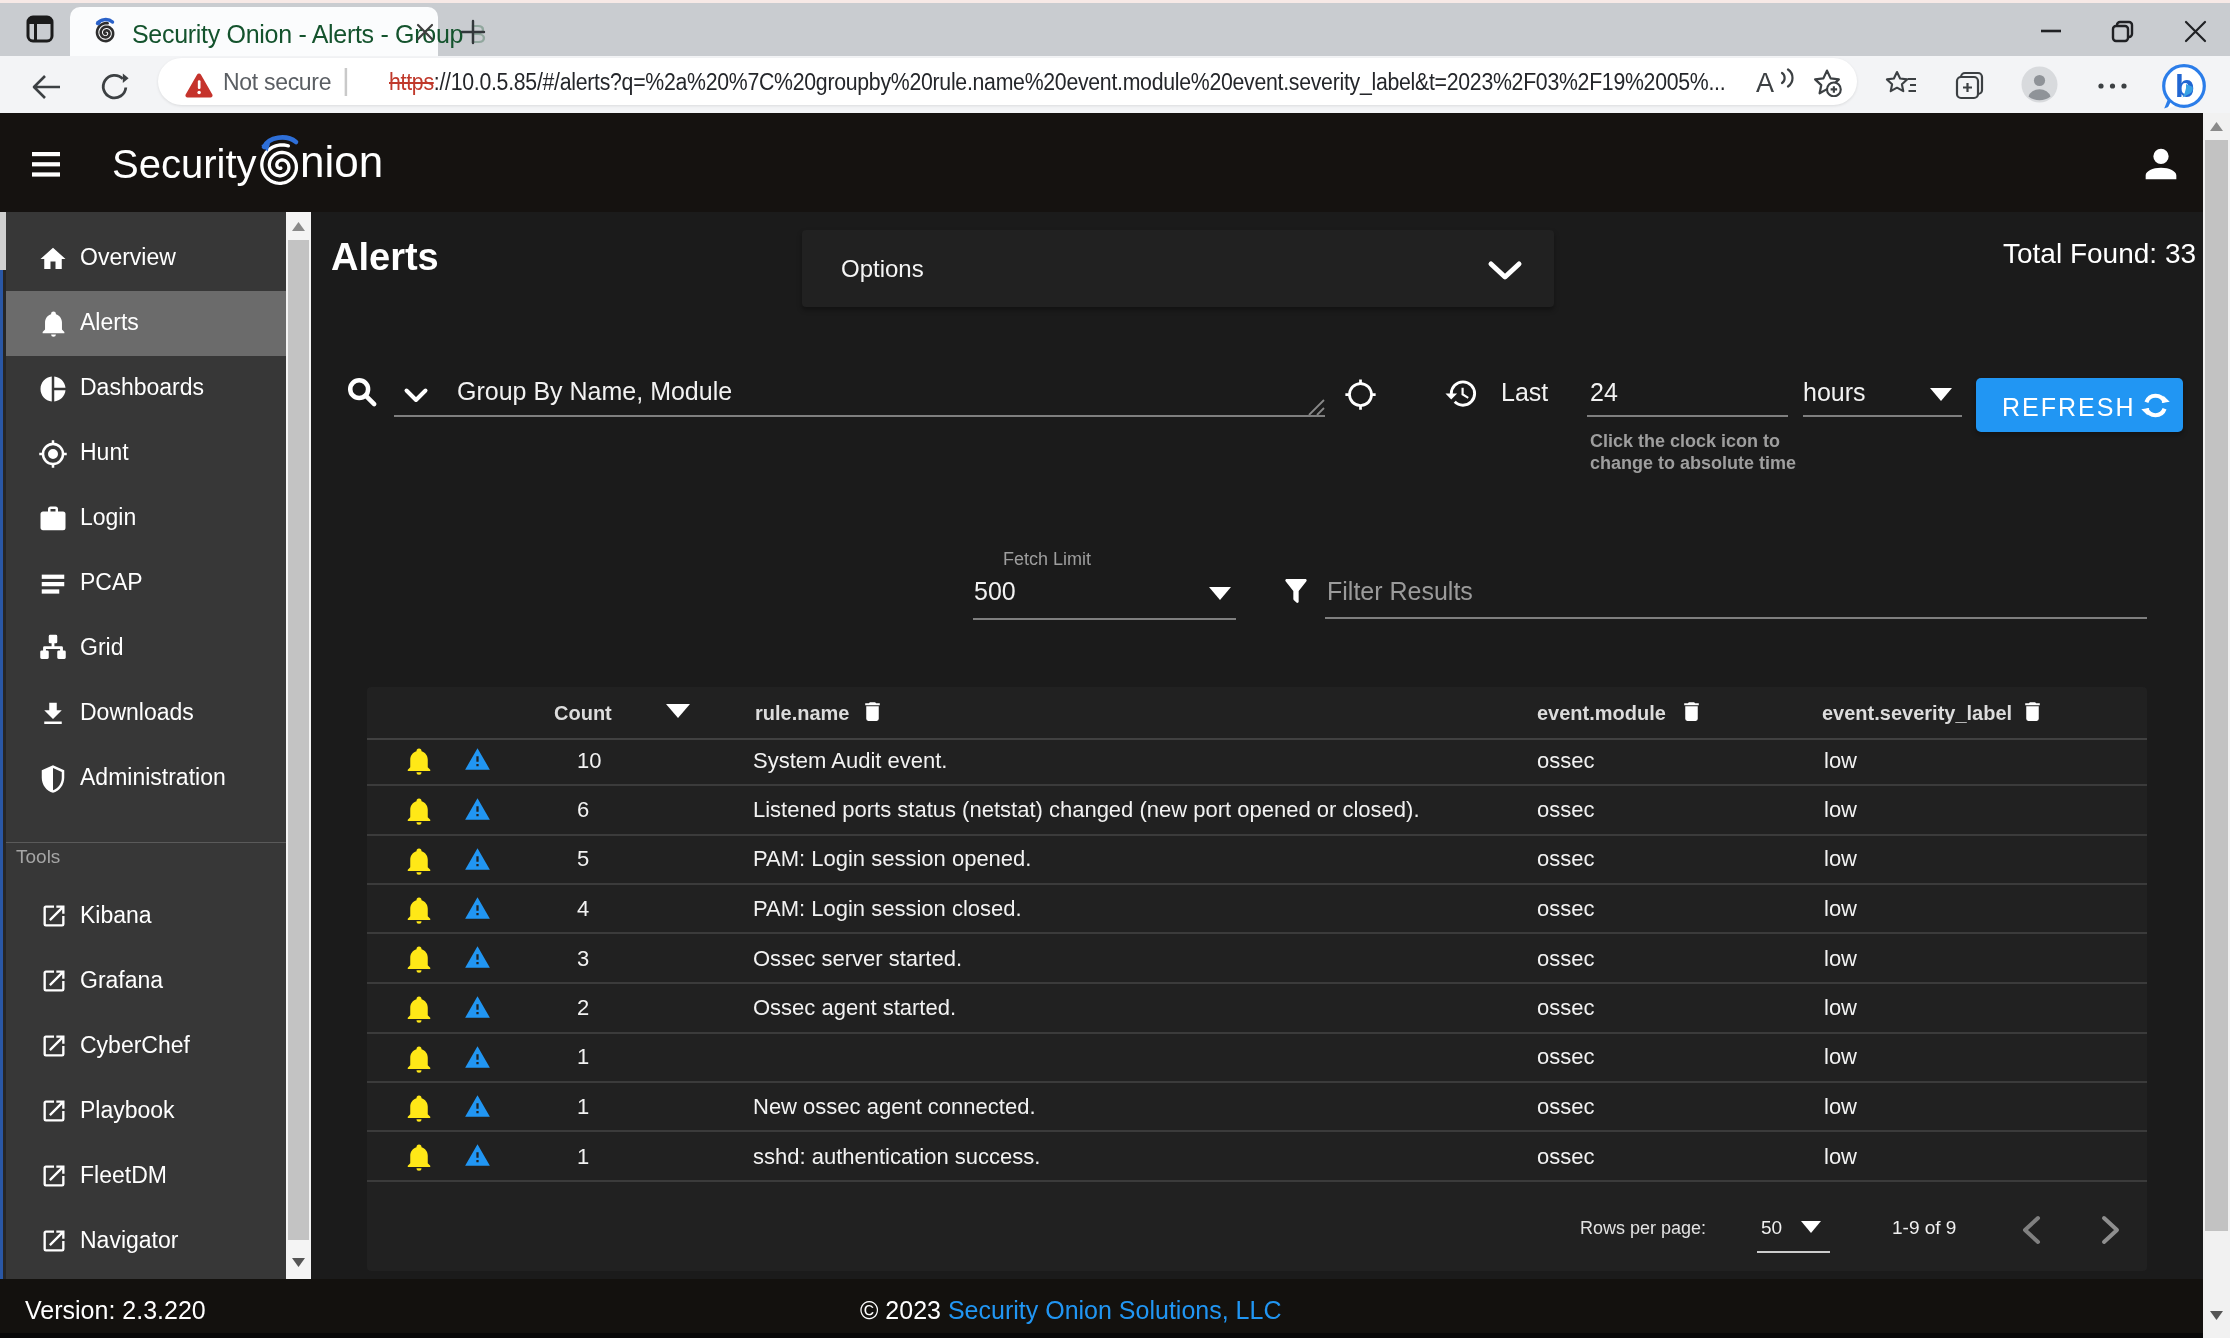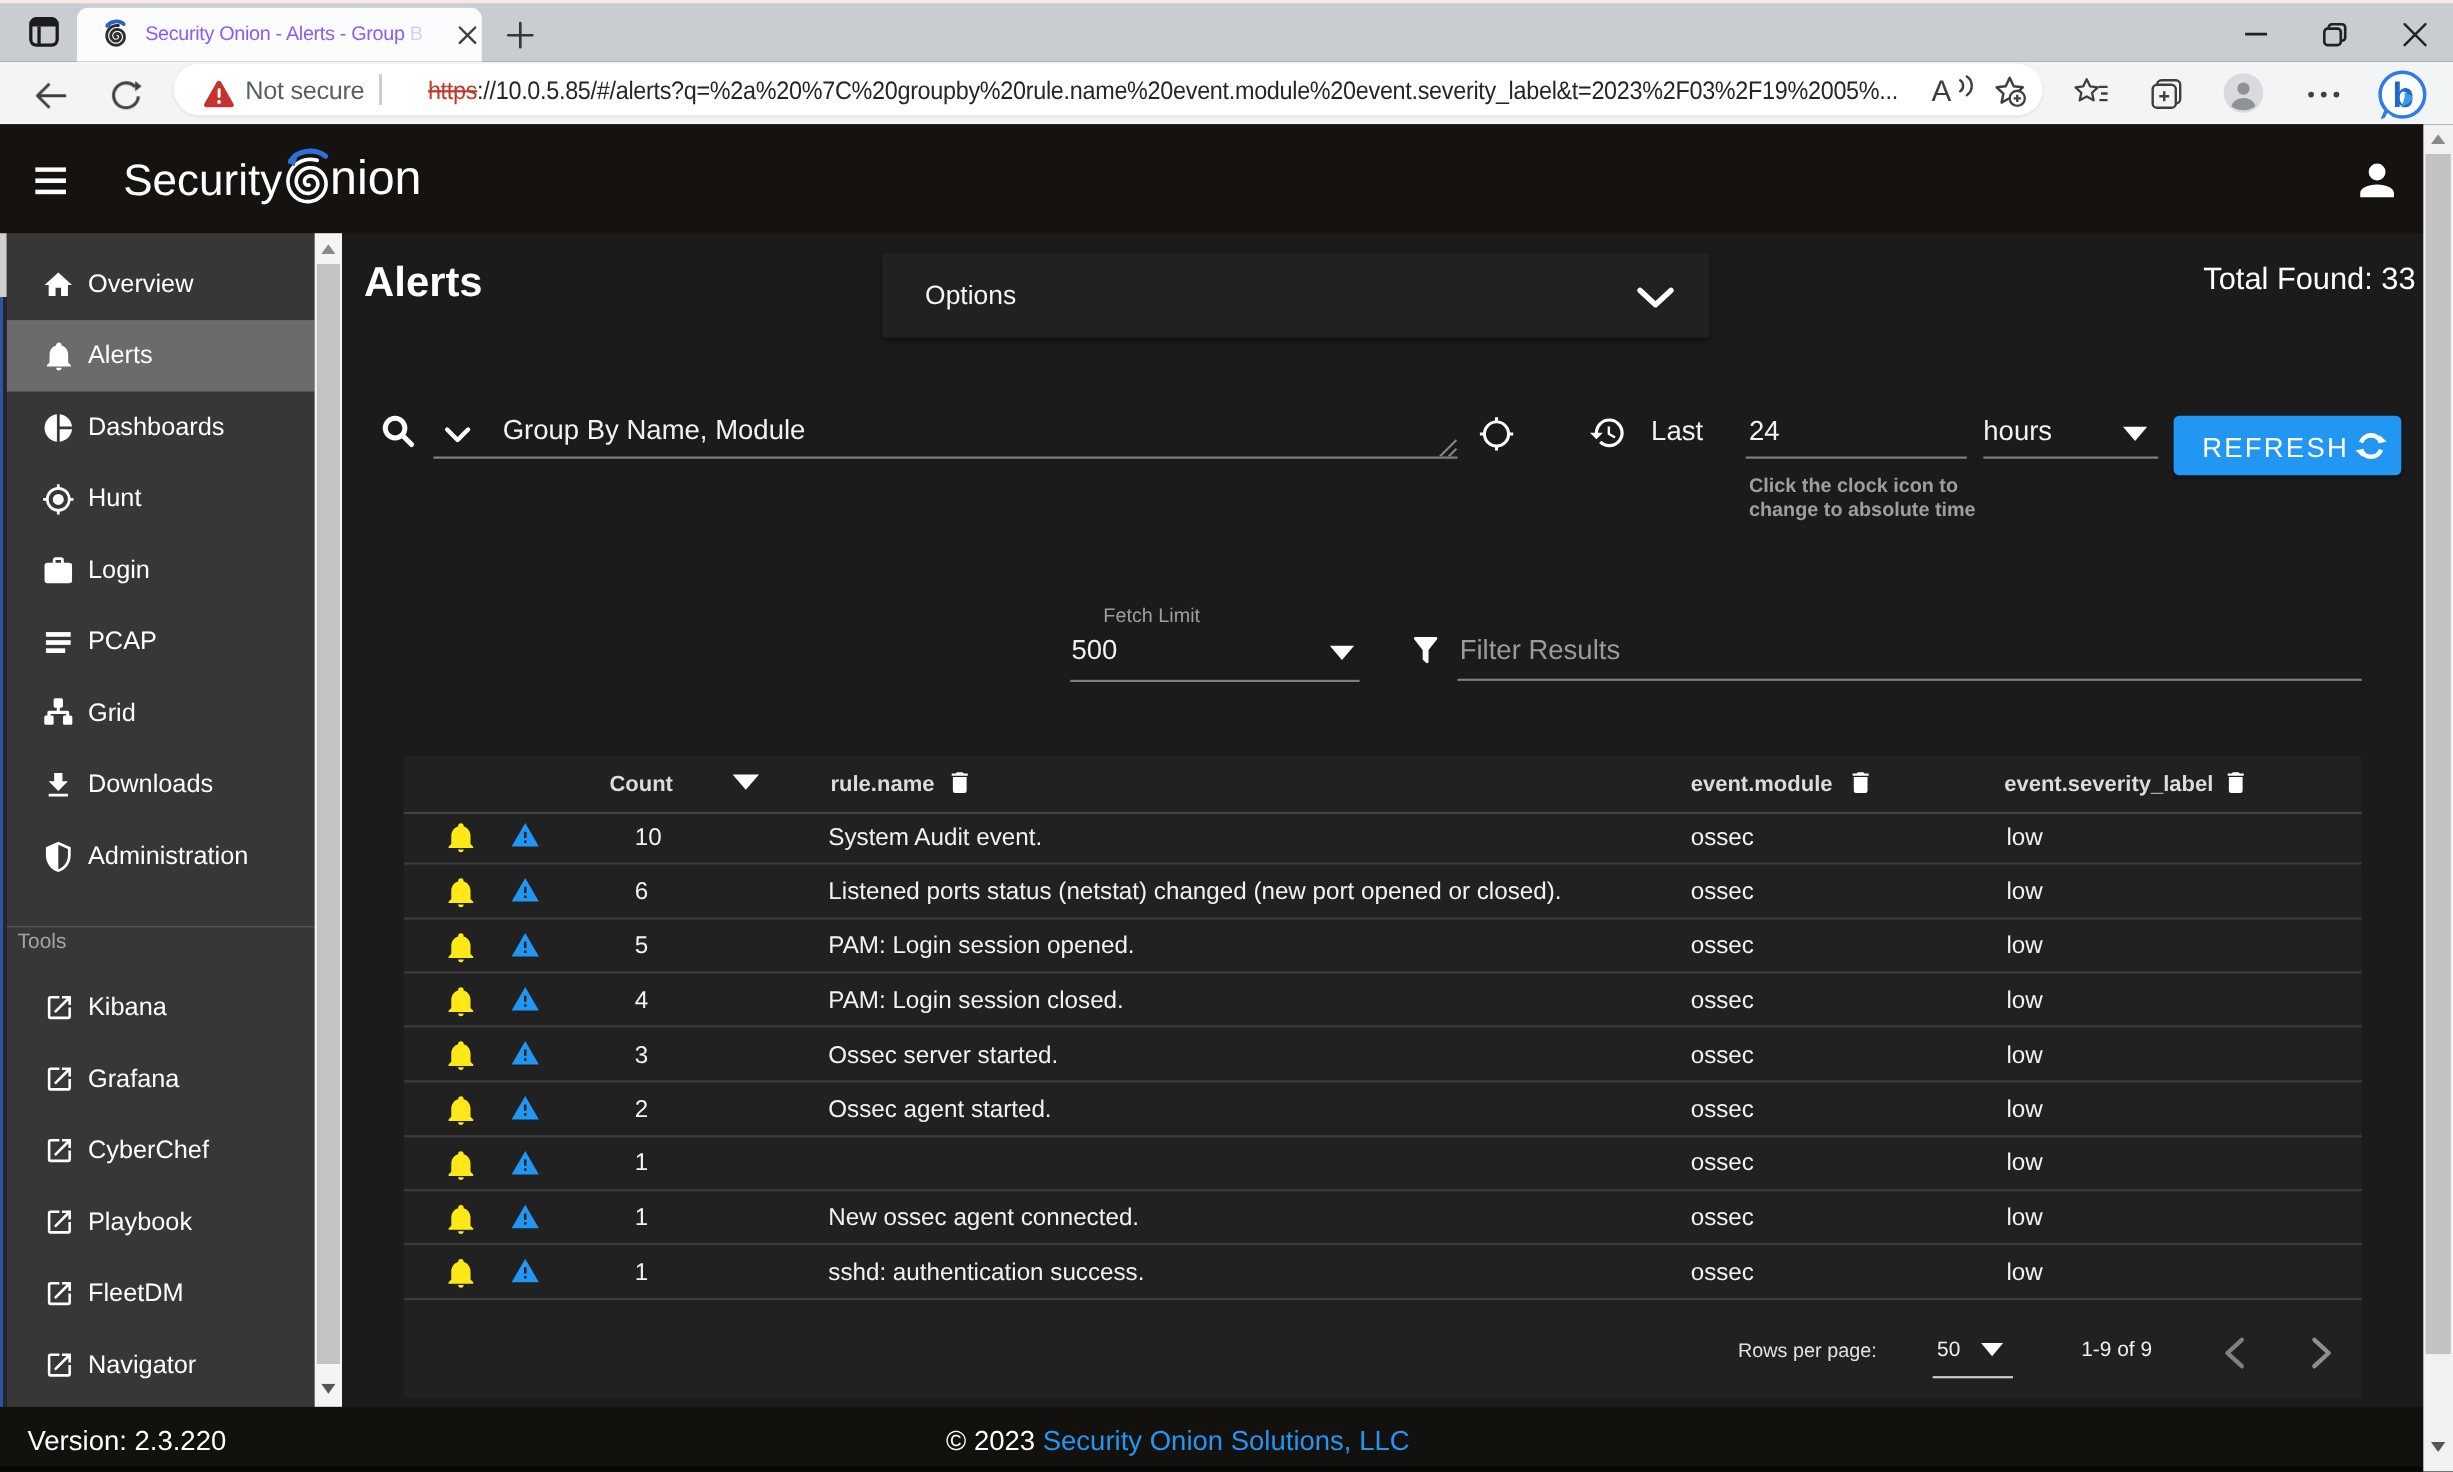--- a/index.html
+++ b/index.html
@@ -6,21 +6,21 @@
 html,body { width:2230px; height:1338px; overflow:hidden; background:#000; }
 body, div, span { font-family:"Liberation Sans", sans-serif; }
 #page { position:relative; width:2230px; height:1338px; background:#1b1b1b; overflow:hidden; }
 .abs { position:absolute; }
 svg { position:absolute; display:block; }
 
 
 #tabstrip { position:absolute; left:0; top:0; width:2230px; height:56px; background:#c9ccd0; }
 #pinkline { position:absolute; left:0; top:0; width:2230px; height:3px; background:#f7e9e6; }
 #tab { position:absolute; left:70px; top:7px; width:368px; height:49px; background:#fbfcfd; border-radius:10px 10px 0 0; }
-#tabtitle { position:absolute; left:62px; top:13px; font-size:18px; letter-spacing:-0.3px; color:#8b5cf6; white-space:nowrap; }
+#tabtitle { position:absolute; left:62px; top:13px; font-size:25px; letter-spacing:-0.3px; color:#14532d; white-space:nowrap; }
 #toolbar { position:absolute; left:0; top:56px; width:2230px; height:57px; background:#f3f4f6; }
 #pill { position:absolute; left:158px; top:2px; width:1699px; height:47px; background:#ffffff; border-radius:24px; box-shadow:0 1px 3px rgba(0,0,0,0.10); }
 .urltxt { font-size:23px; color:#24262a; white-space:nowrap; letter-spacing:-0.3px; }
 
 
 #appbar { position:absolute; left:0; top:113px; width:2230px; height:99px; background:#151210; }
 .logotxt { position:absolute; left:112px; top:29px; font-size:40px; color:#fff; font-weight:400; white-space:nowrap; letter-spacing:0px; }
 
 
 #sidebar { position:absolute; left:6px; top:212px; width:280px; height:1067px; background:#373737; }

